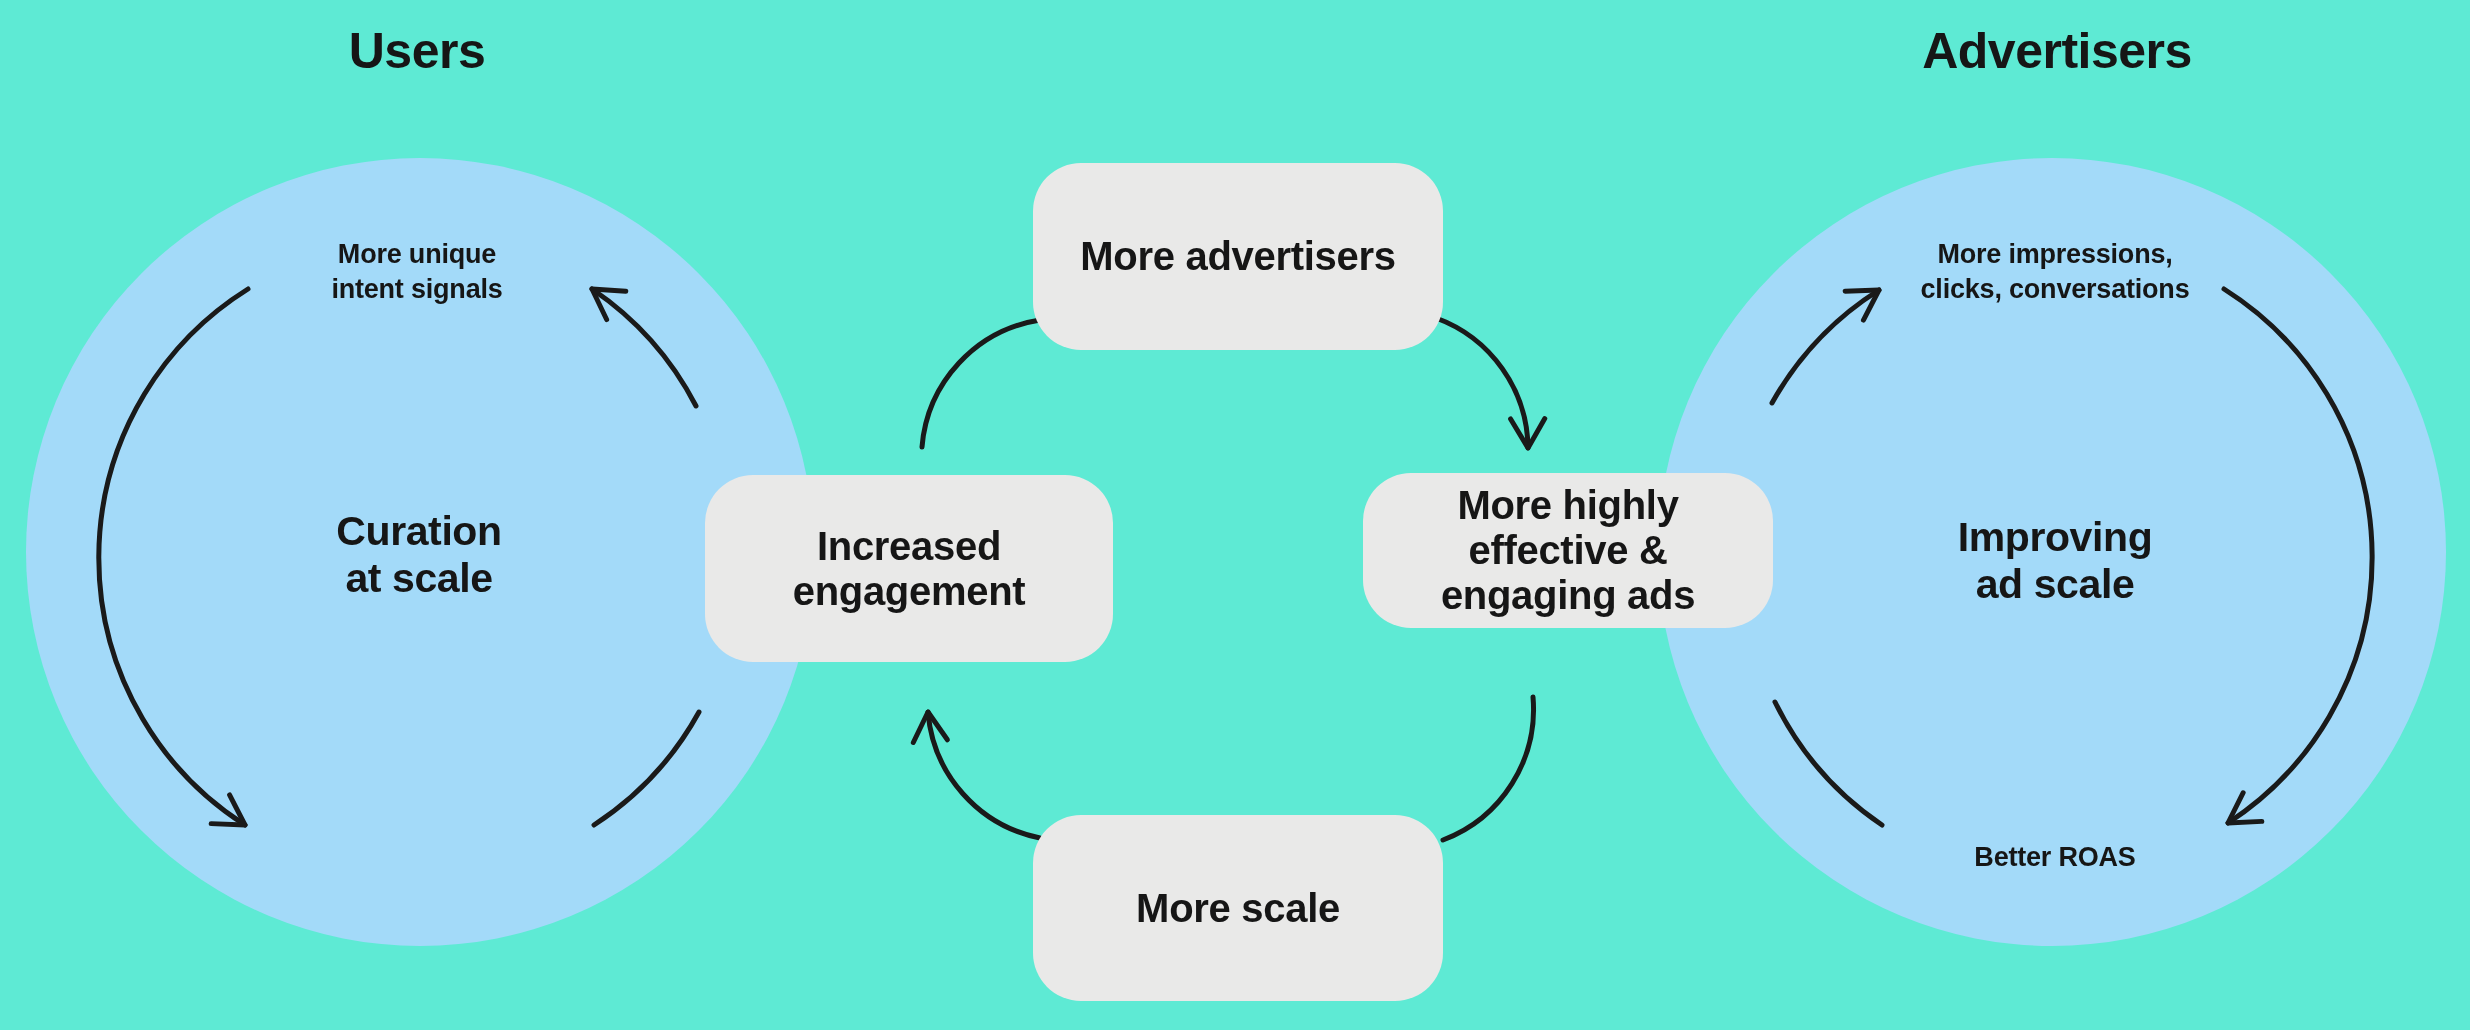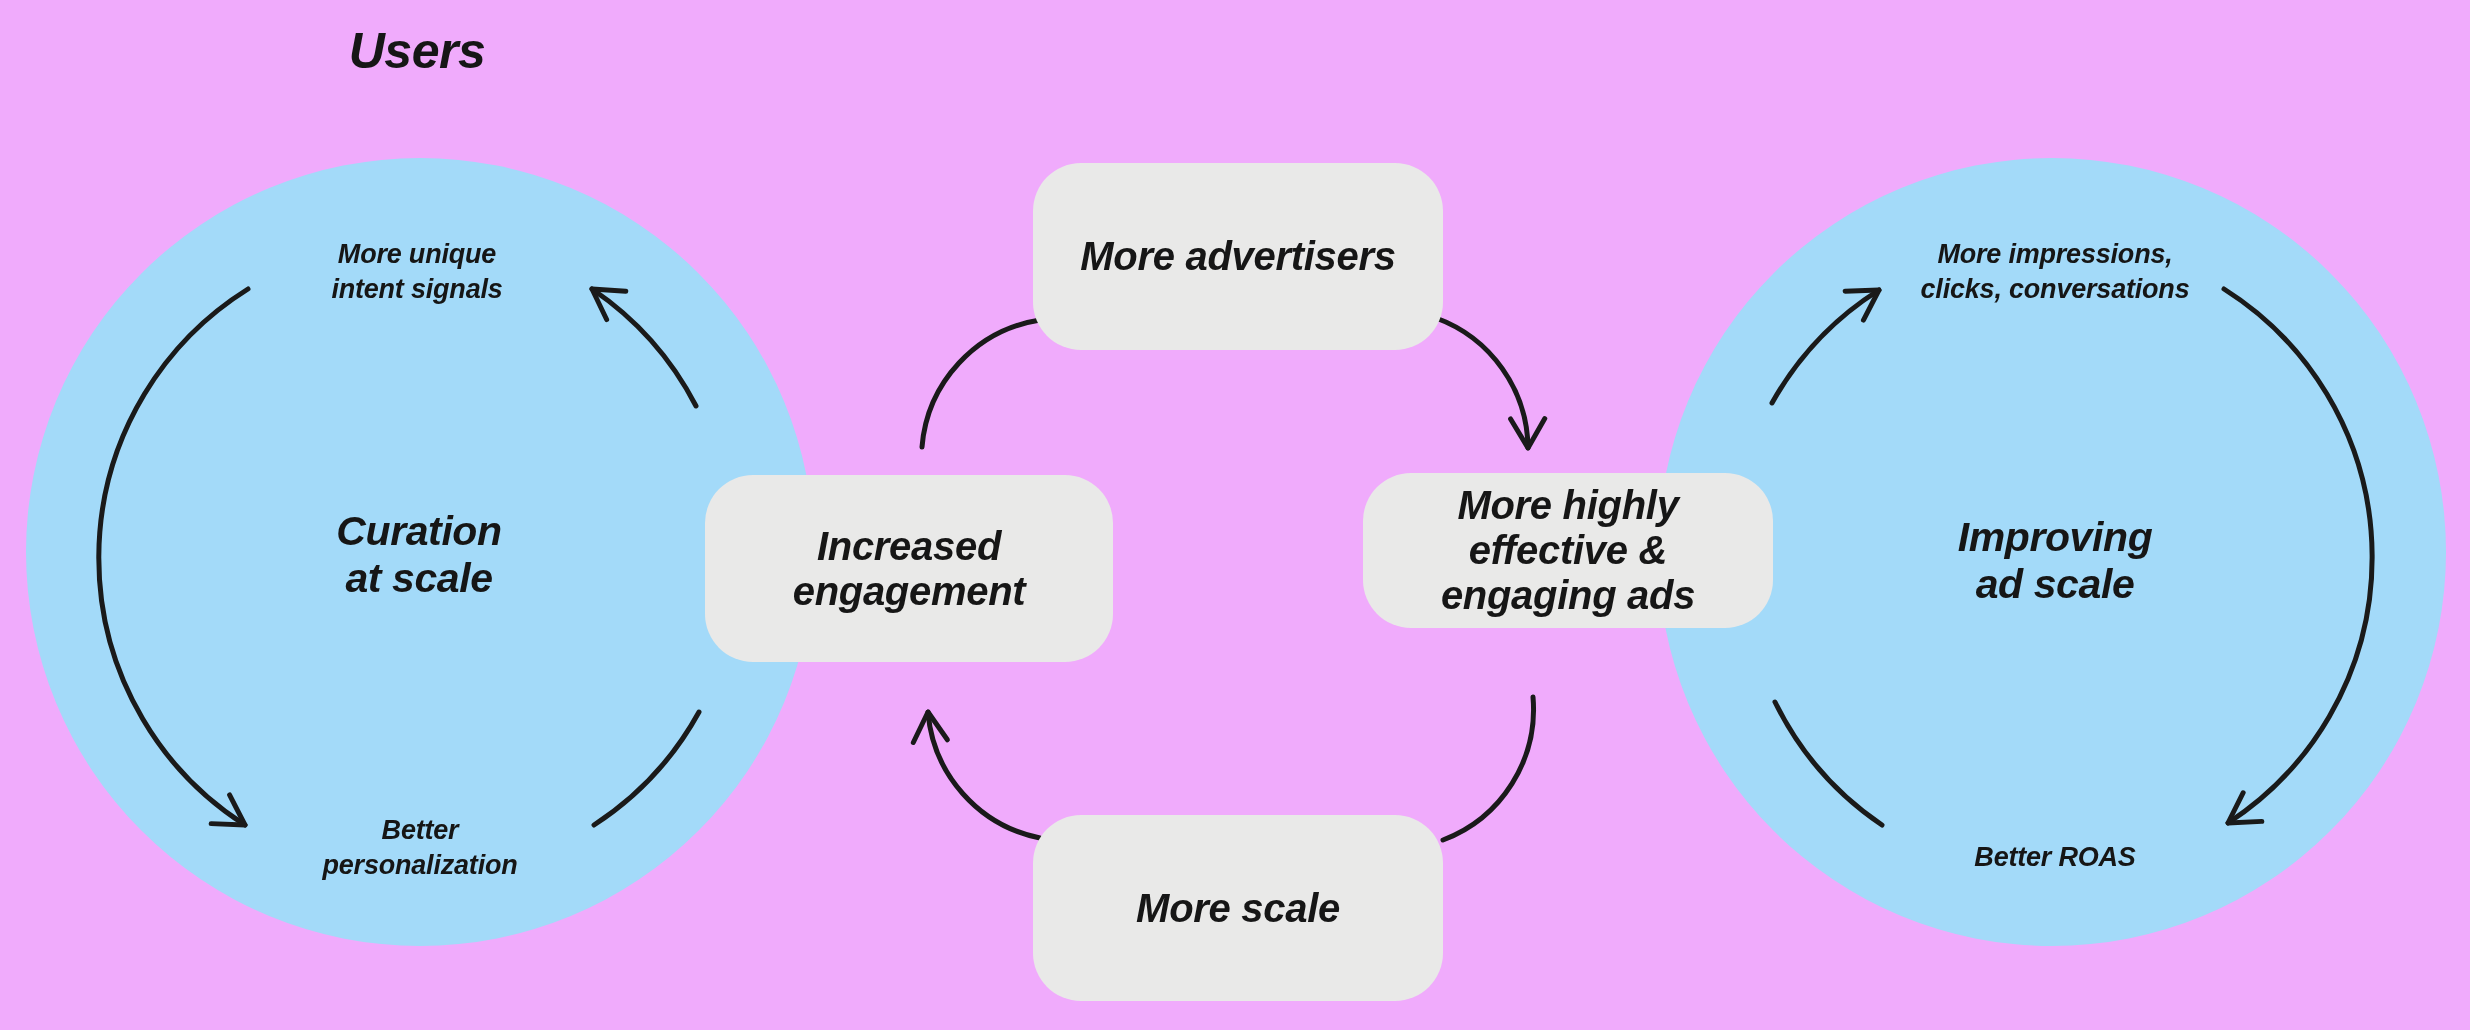--- a/index.html
+++ b/index.html
@@ -1,19 +1,18 @@
 <!DOCTYPE html>
 <html><head>
 <meta charset="utf-8">
 <style>
   html,body{margin:0;padding:0;background:#ffffff;}
   #stage{
-    position:relative;width:2470px;height:1030px;background:#f0abfc;overflow:hidden;
+    position:relative;width:2470px;height:1030px;background:#5eead4;overflow:hidden;
     font-family:"Liberation Sans","DejaVu Sans",sans-serif;
-    font-style:italic;
   }
   .circle{
     position:absolute;width:788px;height:788px;border-radius:50%;
     background:#a3daf9;top:158px;z-index:1;
   }
   #left-circle{left:26px;}
   #right-circle{left:1658px;}
   svg.arrows{position:absolute;left:0;top:0;z-index:2;}
   .box{
     position:absolute;background:#e9e9e8;border-radius:48px;z-index:3;
@@ -66,27 +65,26 @@
       <path d="M 2224 289 A 317 317 0 0 1 2228 823" marker-end="url(#arrowhead)"></path>
 
       <path d="M 922 447 A 140 140 0 0 1 1040 320"></path>
       <path d="M 1436 318 A 140 140 0 0 1 1528 448" marker-end="url(#arrowhead)"></path>
       <path d="M 1533 697 A 140 140 0 0 1 1443 840"></path>
       <path d="M 1040 838 A 140 140 0 0 1 928 712" marker-end="url(#arrowhead)"></path>
     </g>
   </svg>
 
   <div class="label title" id="users-title">Users</div>
+  <div class="label title" id="advertisers-title">Advertisers</div>
 
   <div class="label small-label" id="left-top-label">More unique
 intent signals</div>
   <div class="label center-label" id="left-center-label">Curation
 at scale</div>
-  <div class="label small-label" id="left-bottom-label">Better
-personalization</div>
 
   <div class="label small-label" id="right-top-label">More impressions,
 clicks, conversations</div>
   <div class="label center-label" id="right-center-label">Improving
 ad scale</div>
   <div class="label small-label" id="right-bottom-label">Better ROAS</div>
 
   <div class="box" id="box-top">More advertisers</div>
   <div class="box" id="box-left">Increased
 engagement</div>

